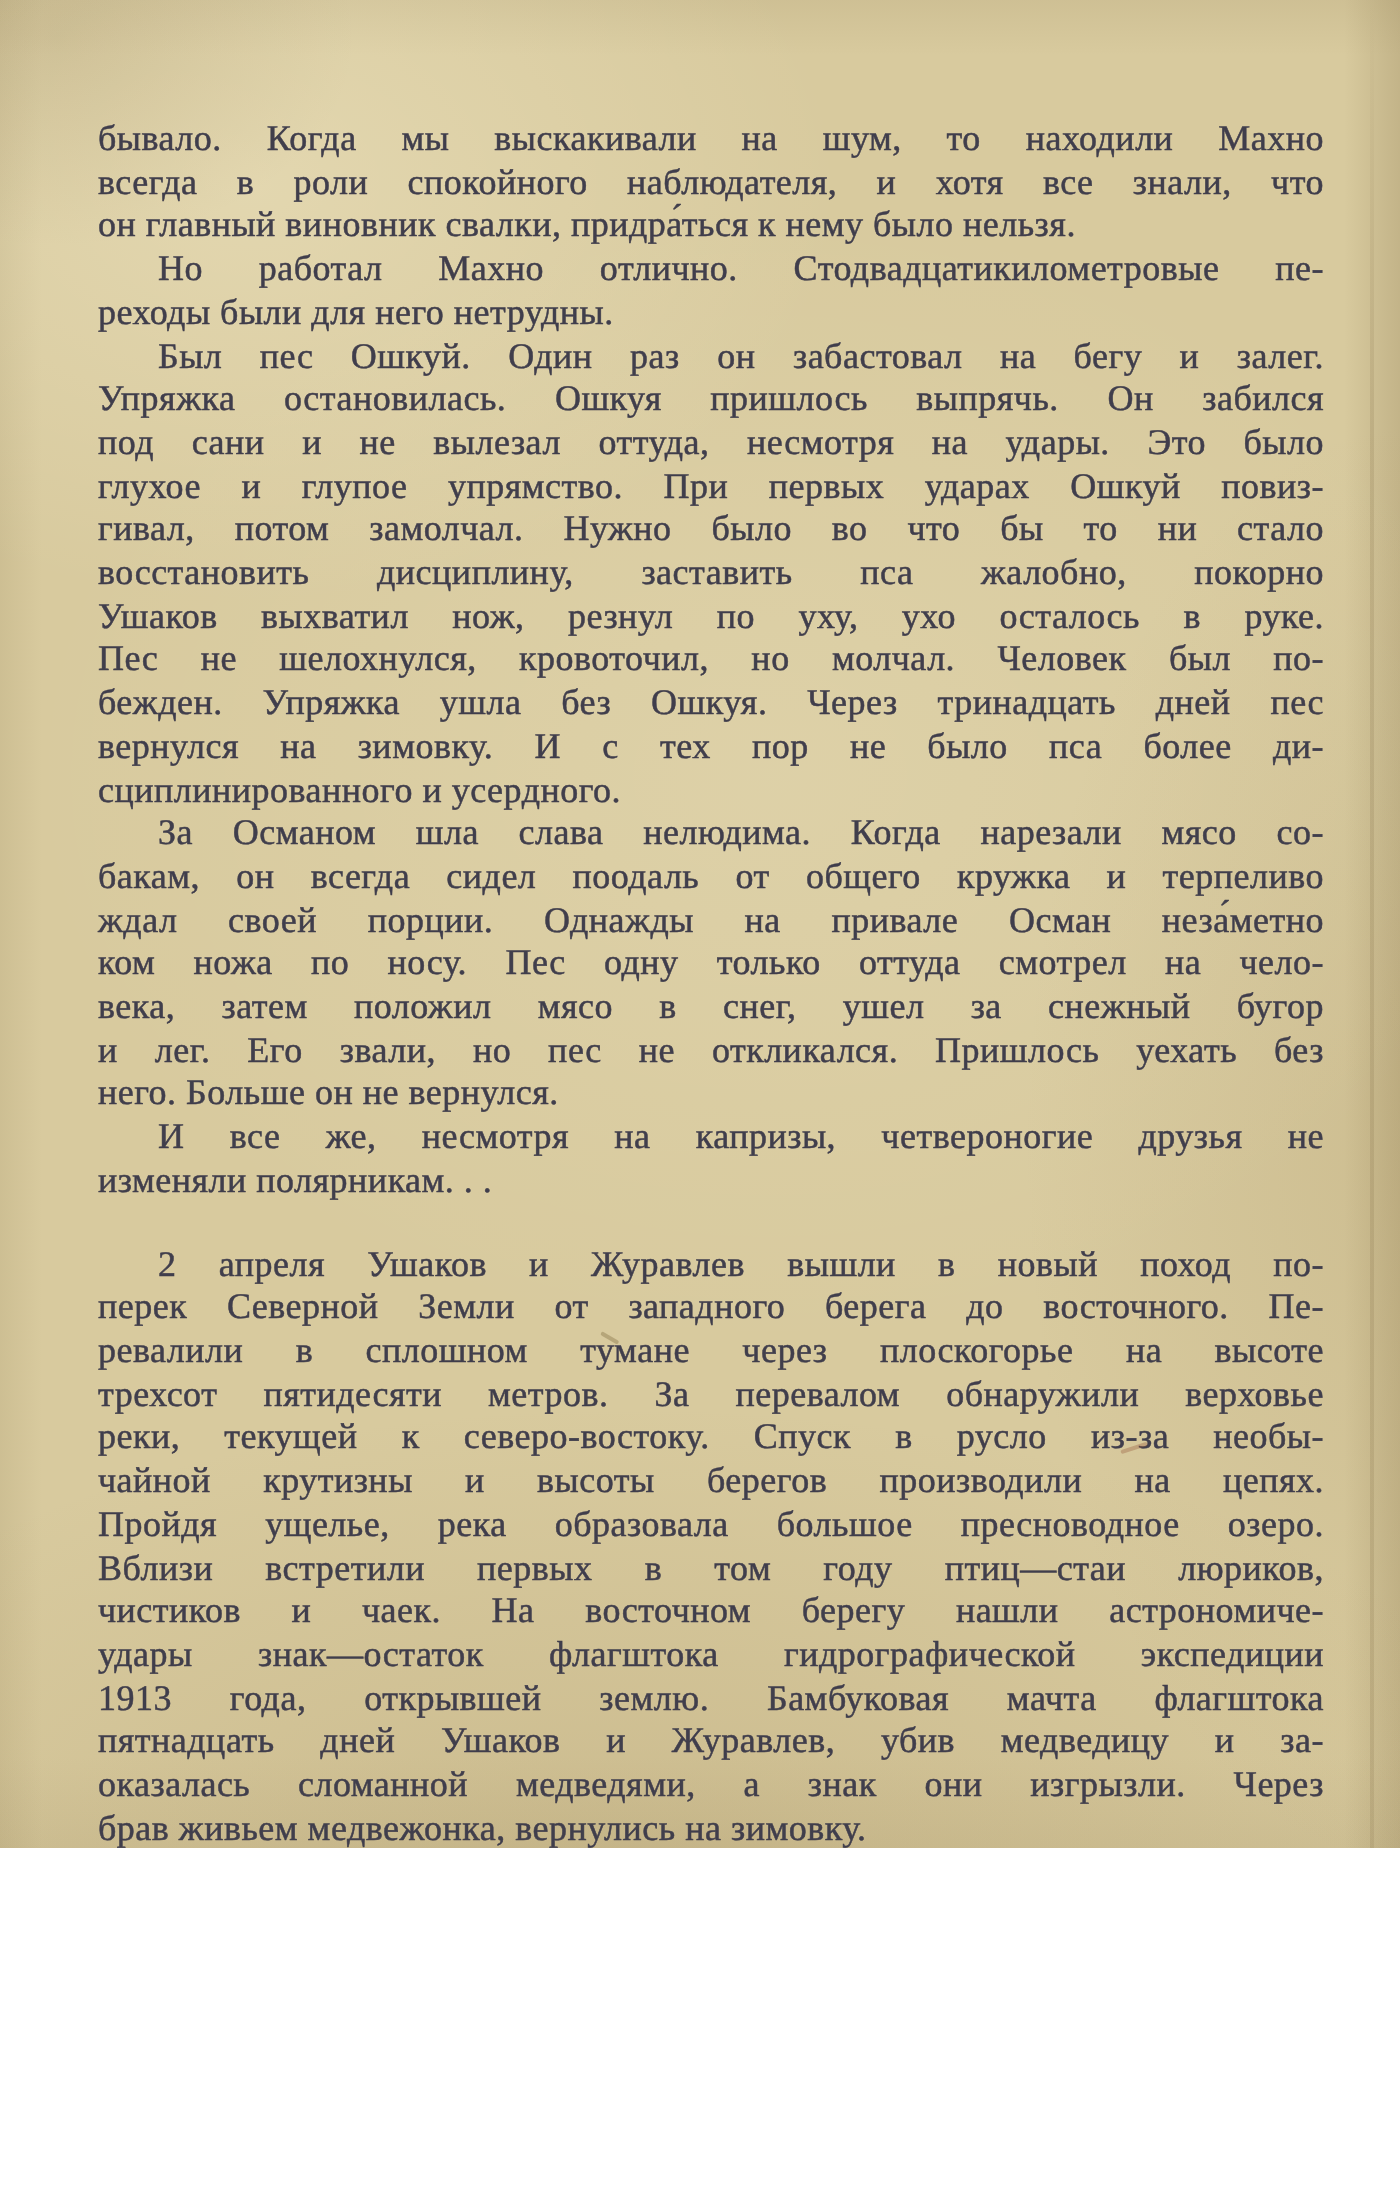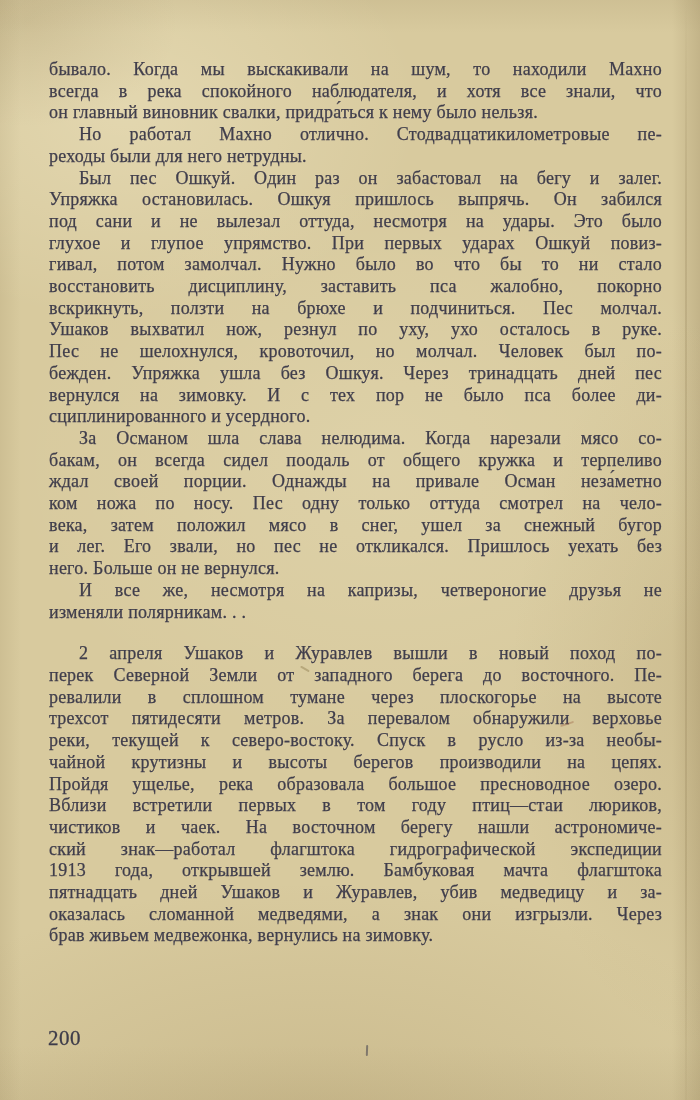--- a/index.html
+++ b/index.html
@@ -3,21 +3,21 @@
 <meta charset="utf-8">
 <style>
   html, body { margin: 0; padding: 0; }
   body {
     width: 700px; height: 1100px;
     font-family: "Liberation Serif", "DejaVu Serif", serif;
     overflow: hidden;
   }
   .page {
     position: relative;
-    width: 700px; height: 1100px;
+    width: 700px; height: 924px;
     background-color: #d8ca9e;
     background-image:
       radial-gradient(ellipse 420px 300px at 18% 10%, rgba(255,248,220,0.28), transparent 70%),
       radial-gradient(ellipse 520px 400px at 55% 42%, rgba(255,250,225,0.14), transparent 72%),
       radial-gradient(ellipse 640px 320px at 45% 102%, rgba(148,124,76,0.20), transparent 75%),
       radial-gradient(ellipse 280px 520px at 101% 62%, rgba(148,124,76,0.16), transparent 70%),
       radial-gradient(ellipse 200px 140px at 4% 2%, rgba(120,98,55,0.18), transparent 75%),
       linear-gradient(to right, rgba(110,90,50,0.10), transparent 3%),
       linear-gradient(to left, rgba(110,90,50,0.20), transparent 4%),
       linear-gradient(to bottom, rgba(110,90,50,0.09), transparent 3%),
@@ -74,37 +74,36 @@
 </head>
 <body>
 
 <div class="page">
   <div class="edge-line"></div>
 
   <div class="text-block">
 
     <div class="paragraph">
       <div class="line">бывало. Когда мы выскакивали на шум, то находили Махно</div>
-      <div class="line">всегда в река спокойного наблюдателя, и хотя все знали, что</div>
+      <div class="line">всегда в роли спокойного наблюдателя, и хотя все знали, что</div>
       <div class="line end">он главный виновник свалки, придра́ться к нему было нельзя.</div>
     </div>
 
     <div class="paragraph">
       <div class="line indent">Но работал Махно отлично. Стодвадцатикилометровые пе-</div>
       <div class="line end">реходы были для него нетрудны.</div>
     </div>
 
     <div class="paragraph">
       <div class="line indent">Был пес Ошкуй. Один раз он забастовал на бегу и залег.</div>
       <div class="line">Упряжка остановилась. Ошкуя пришлось выпрячь. Он забился</div>
       <div class="line">под сани и не вылезал оттуда, несмотря на удары. Это было</div>
       <div class="line">глухое и глупое упрямство. При первых ударах Ошкуй повиз-</div>
       <div class="line">гивал, потом замолчал. Нужно было во что бы то ни стало</div>
       <div class="line">восстановить дисциплину, заставить пса жалобно, покорно</div>
-      <div class="line">вскрикнуть, ползти на брюхе и подчиниться. Пес молчал.</div>
       <div class="line">Ушаков выхватил нож, резнул по уху, ухо осталось в руке.</div>
       <div class="line">Пес не шелохнулся, кровоточил, но молчал. Человек был по-</div>
       <div class="line">бежден. Упряжка ушла без Ошкуя. Через тринадцать дней пес</div>
       <div class="line">вернулся на зимовку. И с тех пор не было пса более ди-</div>
       <div class="line end">сциплинированного и усердного.</div>
     </div>
 
     <div class="paragraph">
       <div class="line indent">За Османом шла слава нелюдима. Когда нарезали мясо со-</div>
       <div class="line">бакам, он всегда сидел поодаль от общего кружка и терпеливо</div>
@@ -123,21 +122,21 @@
     <div class="paragraph section-gap">
       <div class="line indent">2 апреля Ушаков и Журавлев вышли в новый поход по-</div>
       <div class="line">перек Северной Земли от западного берега до восточного. Пе-</div>
       <div class="line">ревалили в сплошном тумане через плоскогорье на высоте</div>
       <div class="line">трехсот пятидесяти метров. За перевалом обнаружили верховье</div>
       <div class="line">реки, текущей к северо-востоку. Спуск в русло из-за необы-</div>
       <div class="line">чайной крутизны и высоты берегов производили на цепях.</div>
       <div class="line">Пройдя ущелье, река образовала большое пресноводное озеро.</div>
       <div class="line">Вблизи встретили первых в том году птиц—стаи люриков,</div>
       <div class="line">чистиков и чаек. На восточном берегу нашли астрономиче-</div>
-      <div class="line">ский знак—работал флагштока гидрографической экспедиции</div>
+      <div class="line">удары знак—остаток флагштока гидрографической экспедиции</div>
       <div class="line">1913 года, открывшей землю. Бамбуковая мачта флагштока</div>
       <div class="line">пятнадцать дней Ушаков и Журавлев, убив медведицу и за-</div>
       <div class="line">оказалась сломанной медведями, а знак они изгрызли. Через</div>
       <div class="line end">брав живьем медвежонка, вернулись на зимовку.</div>
     </div>
 
   </div>
 
   <div class="page-number">200</div>
 

